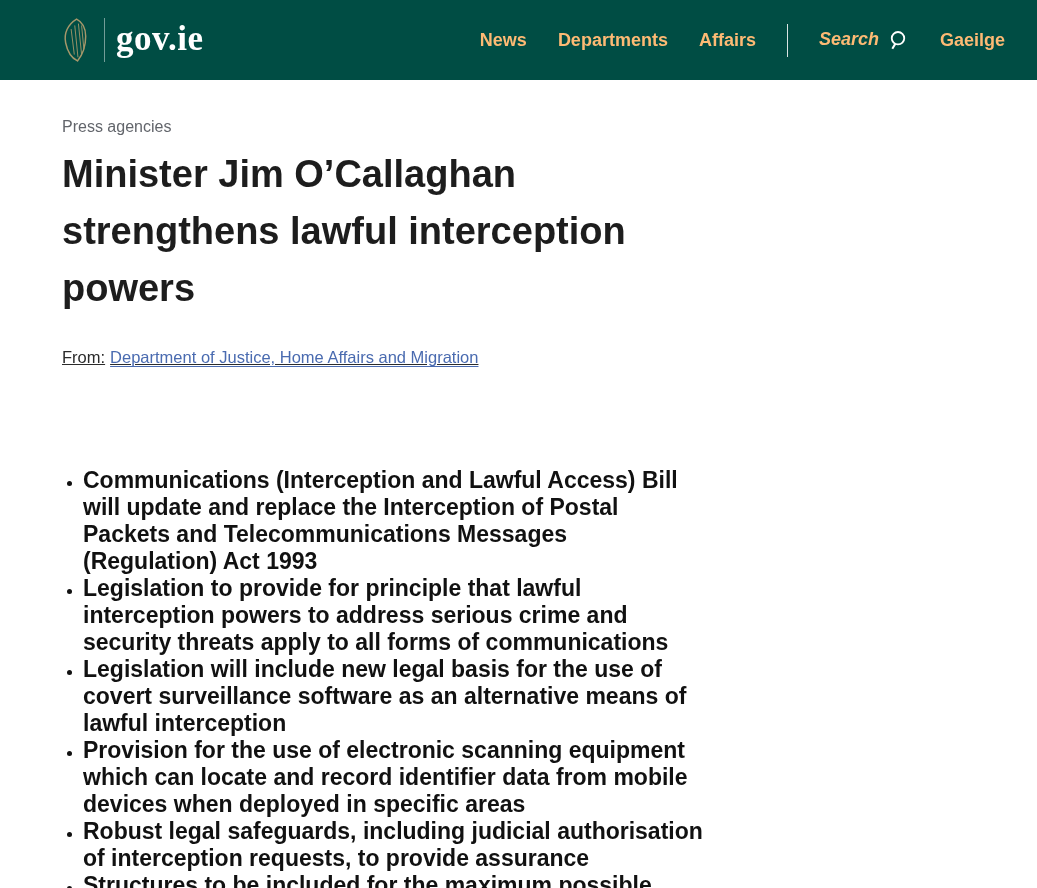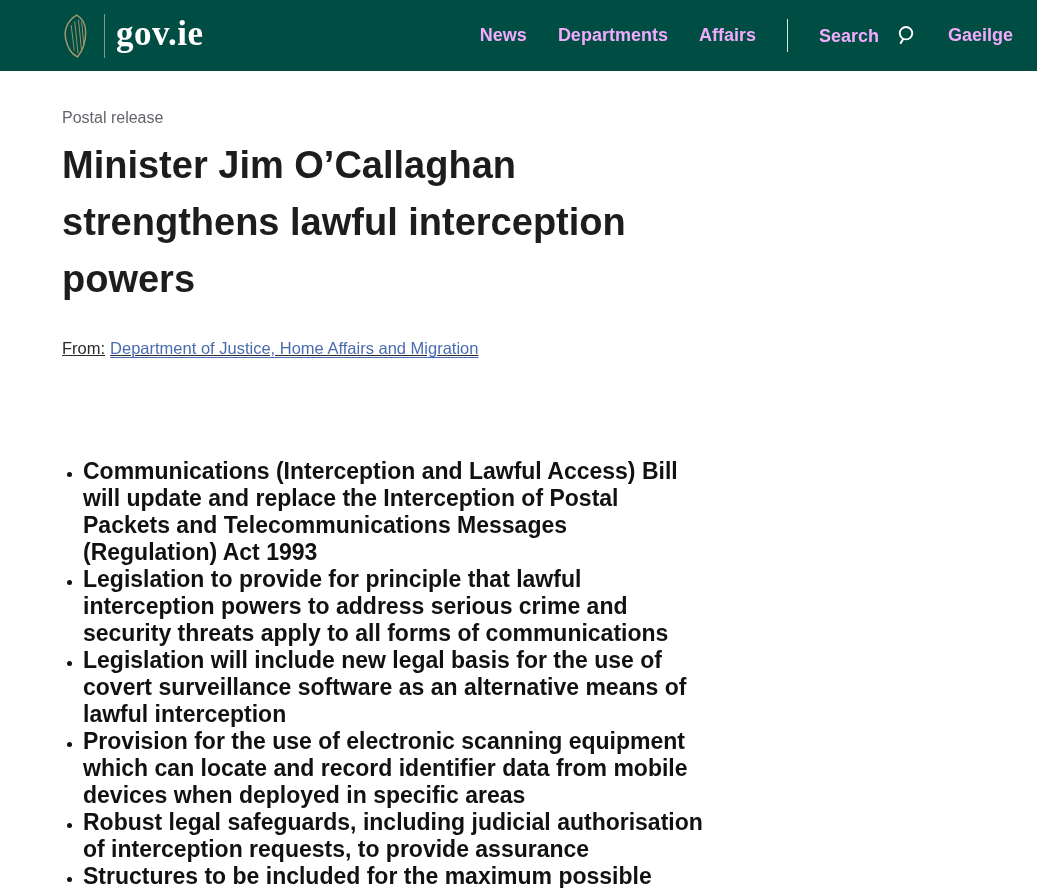--- a/index.html
+++ b/index.html
@@ -12,25 +12,25 @@
   }
   body {
     width: 1037px;
     height: 888px;
     overflow: hidden;
   }
 
   
   .site-header {
     background: #004d44;
-    height: 71px;
+    height: 80px;
     display: flex;
     align-items: center;
     justify-content: space-between;
-    padding: 0 24px 0 62px;
+    padding: 0 32px 0 62px;
   }
   .logo {
     display: flex;
     align-items: center;
     gap: 11px;
     text-decoration: none;
     cursor: pointer;
   }
   .logo-divider {
     width: 1px;
@@ -45,36 +45,37 @@
     letter-spacing: 0.5px;
     line-height: 1;
     padding-bottom: 4px;
   }
   .main-nav {
     display: flex;
     align-items: center;
     gap: 31px;
   }
   .main-nav a {
-    color: #f0abfc;
+    color: #fdba74;
     font-weight: 700;
     font-size: 18px;
     text-decoration: none;
     cursor: pointer;
     white-space: nowrap;
   }
   .nav-divider {
     width: 1px;
     height: 33px;
     background: rgba(255,255,255,0.85);
   }
   .search-link {
     display: flex;
-    align-items: flex-end;
-    gap: 16px;
+    align-items: flex-start;
+    gap: 8px;
+    font-style: italic;
   }
 
   
   .article {
     padding: 37px 0 0 62px;
   }
   .kicker {
     color: #62656b;
     font-size: 16px;
     margin: 0 0 9px 0;
@@ -148,21 +149,21 @@
           <circle cx="12" cy="10" r="6.8" stroke="#ffffff" stroke-width="2"></circle>
           <line x1="9" y1="16.2" x2="5.8" y2="21.5" stroke="#ffffff" stroke-width="2.2"></line>
         </svg>
       </span>
     </a>
     <a>Gaeilge</a>
   </nav>
 </header>
 
 <main class="article">
-  <p class="kicker">Postal release</p>
+  <p class="kicker">Press agencies</p>
 
   <h1 class="page-title">Minister Jim O’Callaghan strengthens lawful interception powers</h1>
 
   <p class="meta">
     <span class="meta-label">From:</span><a>Department of Justice, Home Affairs and Migration</a>
   </p>
 
 
 
   <ul class="summary-bullets">

